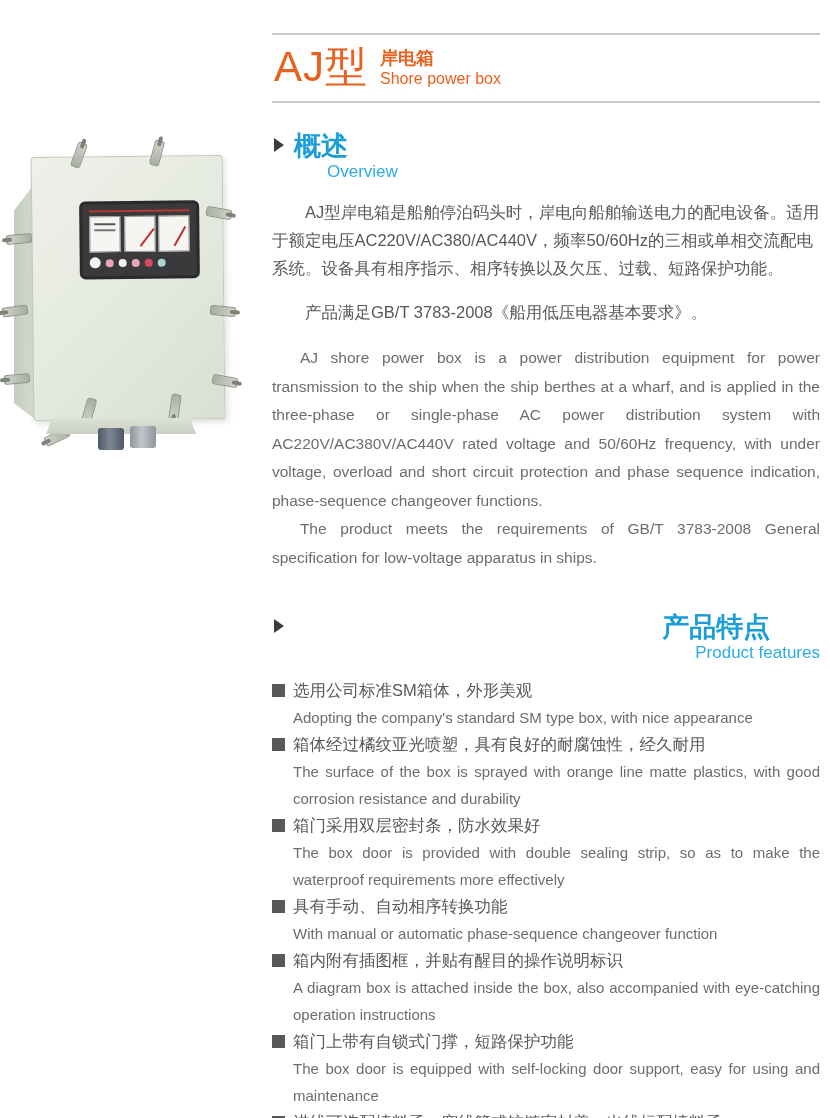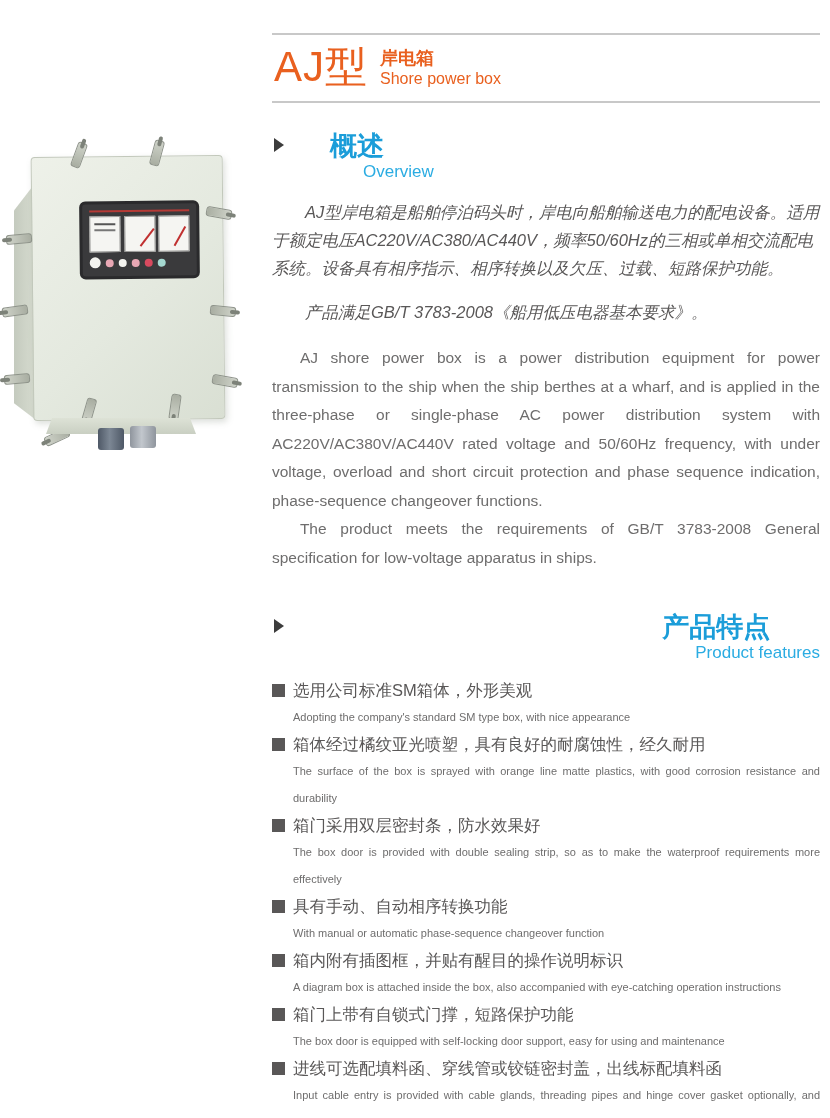--- a/index.html
+++ b/index.html
@@ -11,36 +11,36 @@
   .content { position:absolute; left:272px; top:0; width:548px; }
 
   .title-block { margin-top:33px; border-top:2px solid #c8c8c8; border-bottom:2px solid #c8c8c8;
                  padding:10px 2px 12px 2px; }
   .title-row { display:flex; align-items:center; }
   .model { color:#e9601f; font-size:42px; line-height:44px; letter-spacing:1px; }
   .title-sub { display:flex; flex-direction:column; margin-left:12px; padding-top:2px; }
   .sub-cn { color:#e9601f; font-size:18px; font-weight:bold; line-height:21px; }
   .sub-en { color:#e9601f; font-size:16px; line-height:19px; }
 
-  .sec-head { display:flex; align-items:flex-start; margin-top:28px;gap:36px; }
+  .sec-head { display:flex; align-items:flex-start; margin-top:28px; }
   .tri { width:0; height:0; border-top:7px solid transparent; border-bottom:7px solid transparent;
          border-left:10px solid #3c3c3c; margin:7px 10px 0 2px; flex:none; }
   .sec-cn { color:#1b9dd9; font-size:27px; font-weight:bold; line-height:30px; }
   .sec-en { color:#2bace2; font-size:17px; line-height:21px;margin-left:33px; }
 
-  .cn-para { color:#595757; font-size:16.5px; line-height:28px; text-indent:2em; margin-top:16px;font-style:italic; }
+  .cn-para { color:#595757; font-size:16.5px; line-height:28px; text-indent:2em; margin-top:16px; }
   .cn-block { margin-top:12px; }
   .en-block { margin-top:18px; }
   .en-para { color:#6e6d6d; font-size:15.5px; line-height:28.5px; text-align:justify; text-indent:1.8em; }
 
   .features-head { margin-top:40px;justify-content:space-between; }
   .feature-list { list-style:none; margin-top:14px; }
   .f-cn { display:flex; align-items:flex-start; color:#595757; font-size:16.5px; line-height:27px;text-align:center; }
   .sq { width:13px; height:13px; background:#595757; flex:none; margin:7px 8px 0 0; }
-  .f-en { margin-left:21px; color:#6e6d6d; font-size:11px; line-height:27px; text-align:justify; }
+  .f-en { margin-left:21px; color:#6e6d6d; font-size:15px; line-height:27px; text-align:justify; }
 
   
   .photo { position:absolute; left:12px; top:140px; width:232px; height:308px; }
   .side-face { position:absolute; left:2px; top:42px; width:22px; height:238px;
                background:linear-gradient(90deg,#c4cabe,#d8ddd1);
                clip-path:polygon(100% 0,100% 100%,0 93%,0 12%); }
   .front { position:absolute; left:20px; top:16px; width:192px; height:264px;
            background:linear-gradient(135deg,#eef1e9 0%,#e4e9df 55%,#d9dfd3 100%);
            border:1px solid #c2c8bb; border-radius:4px; transform:rotate(-0.6deg);
            box-shadow:2px 3px 6px rgba(120,130,115,.25); }

